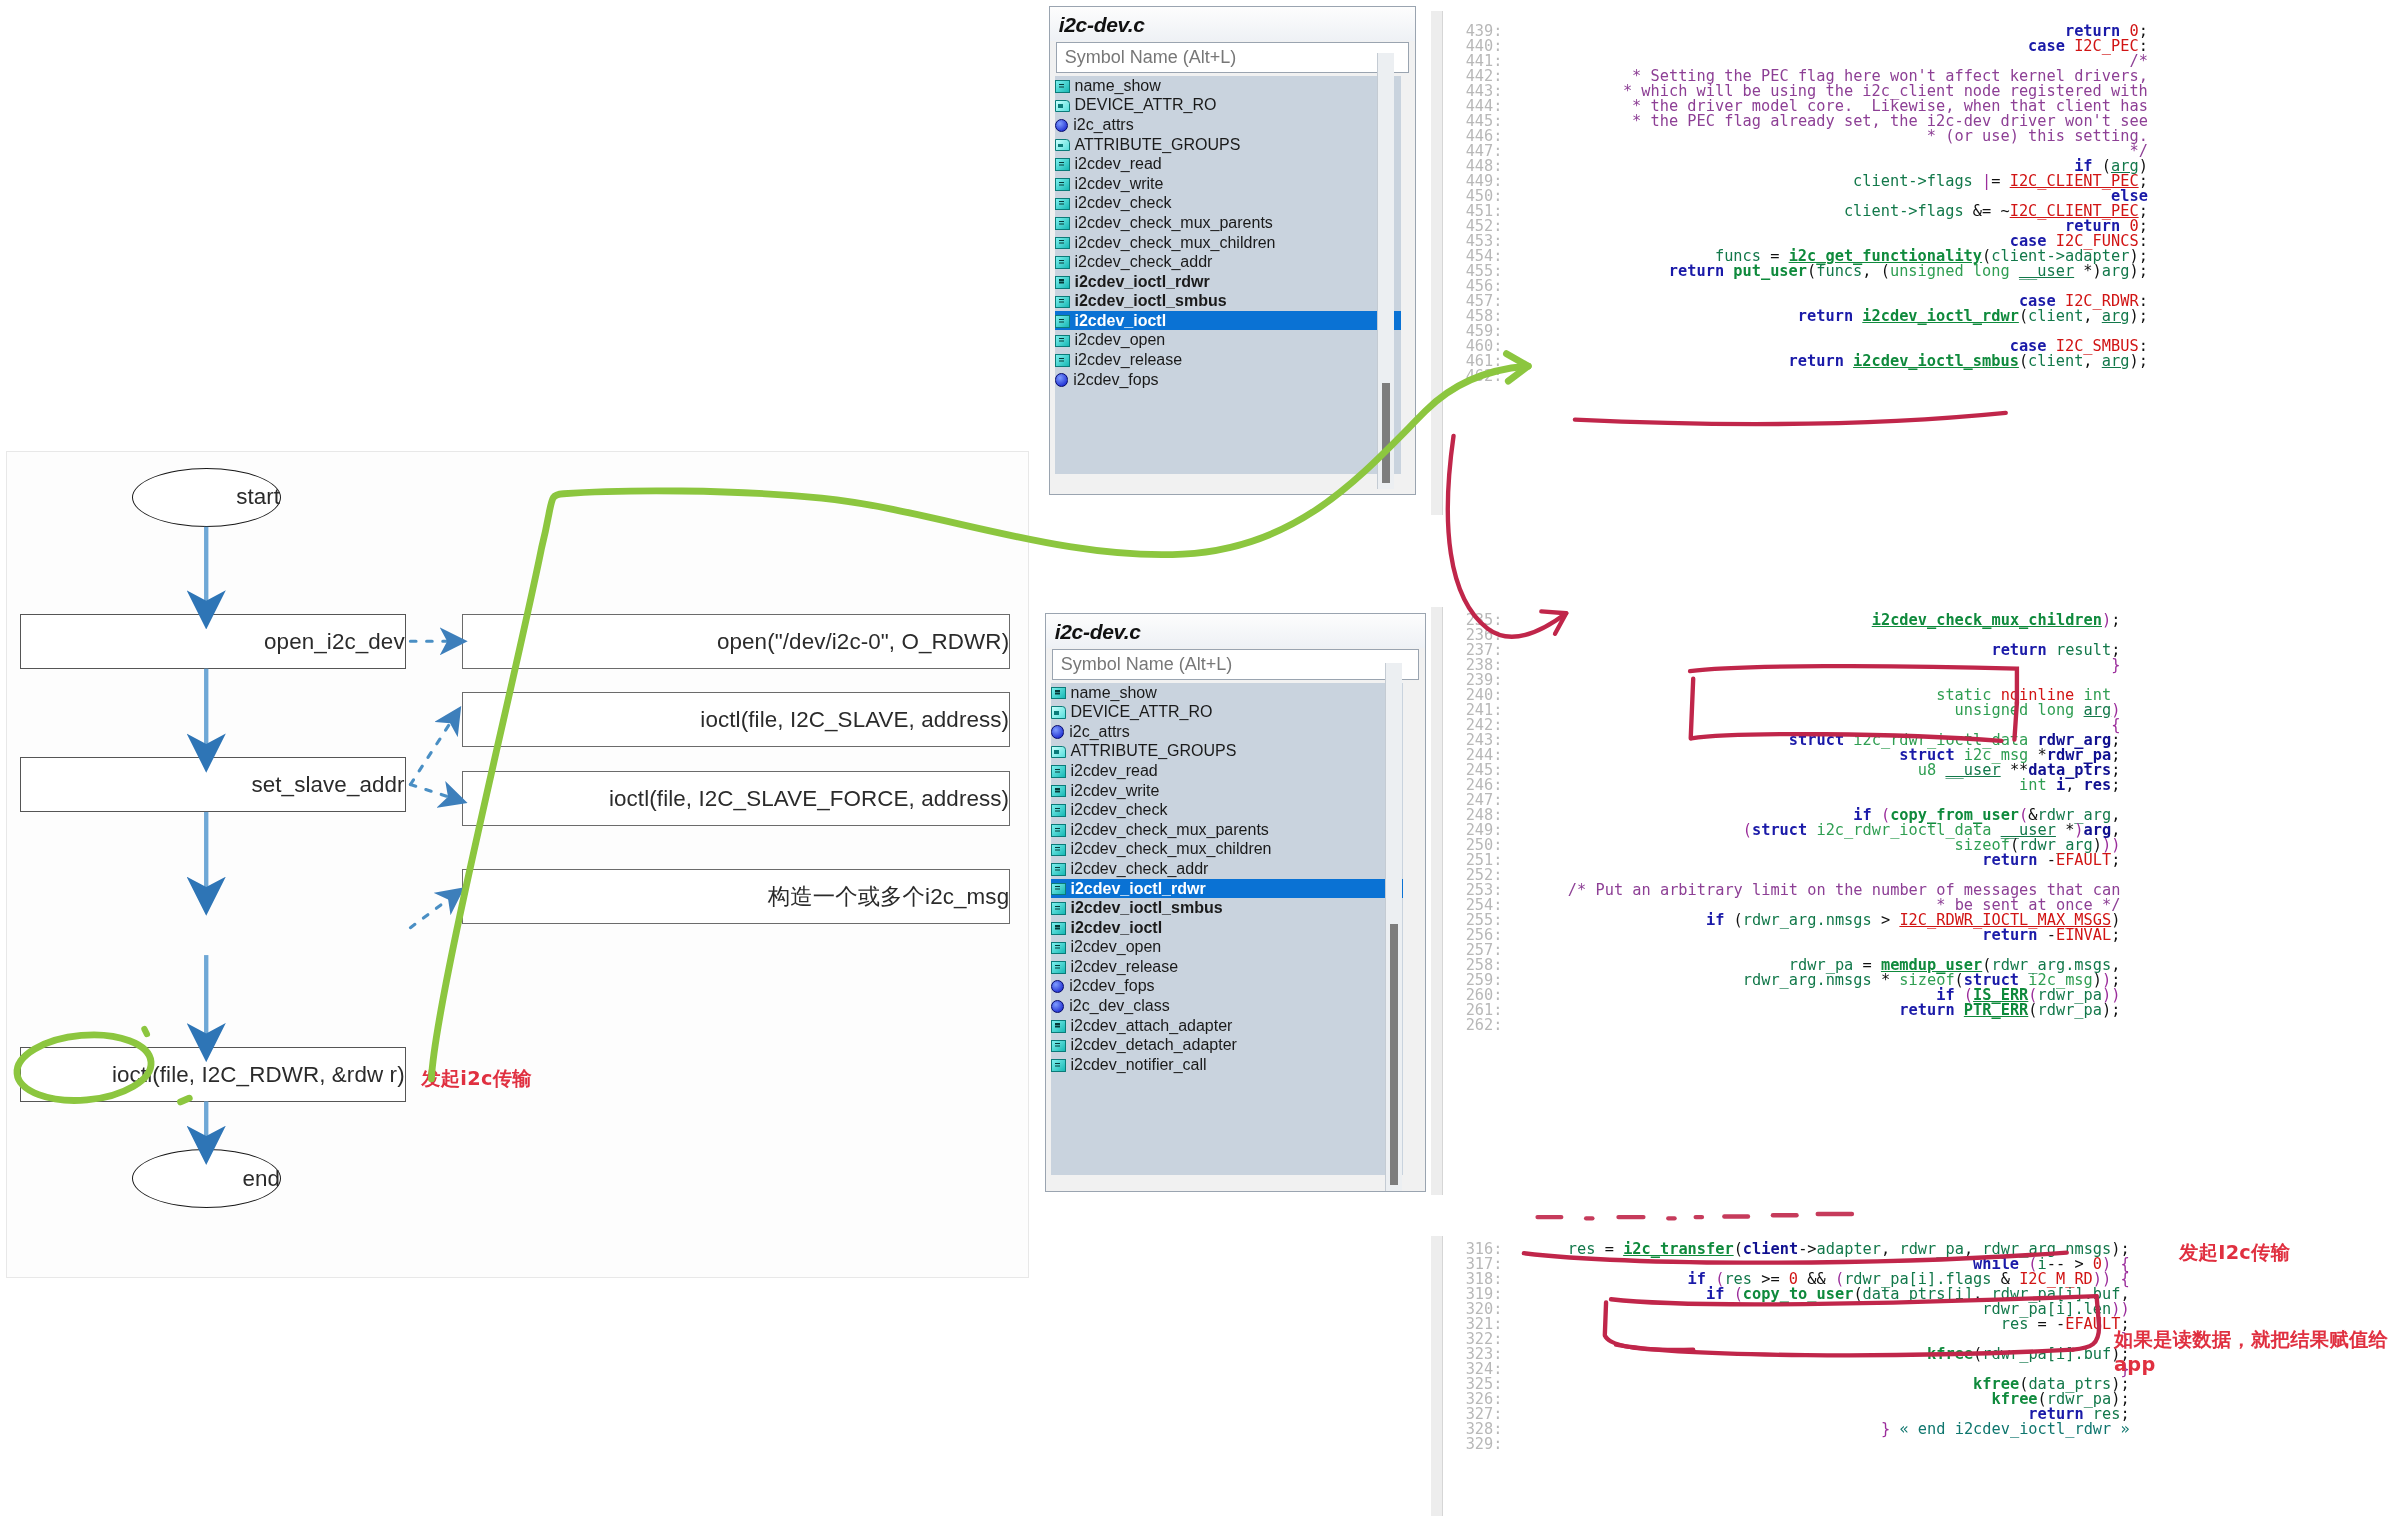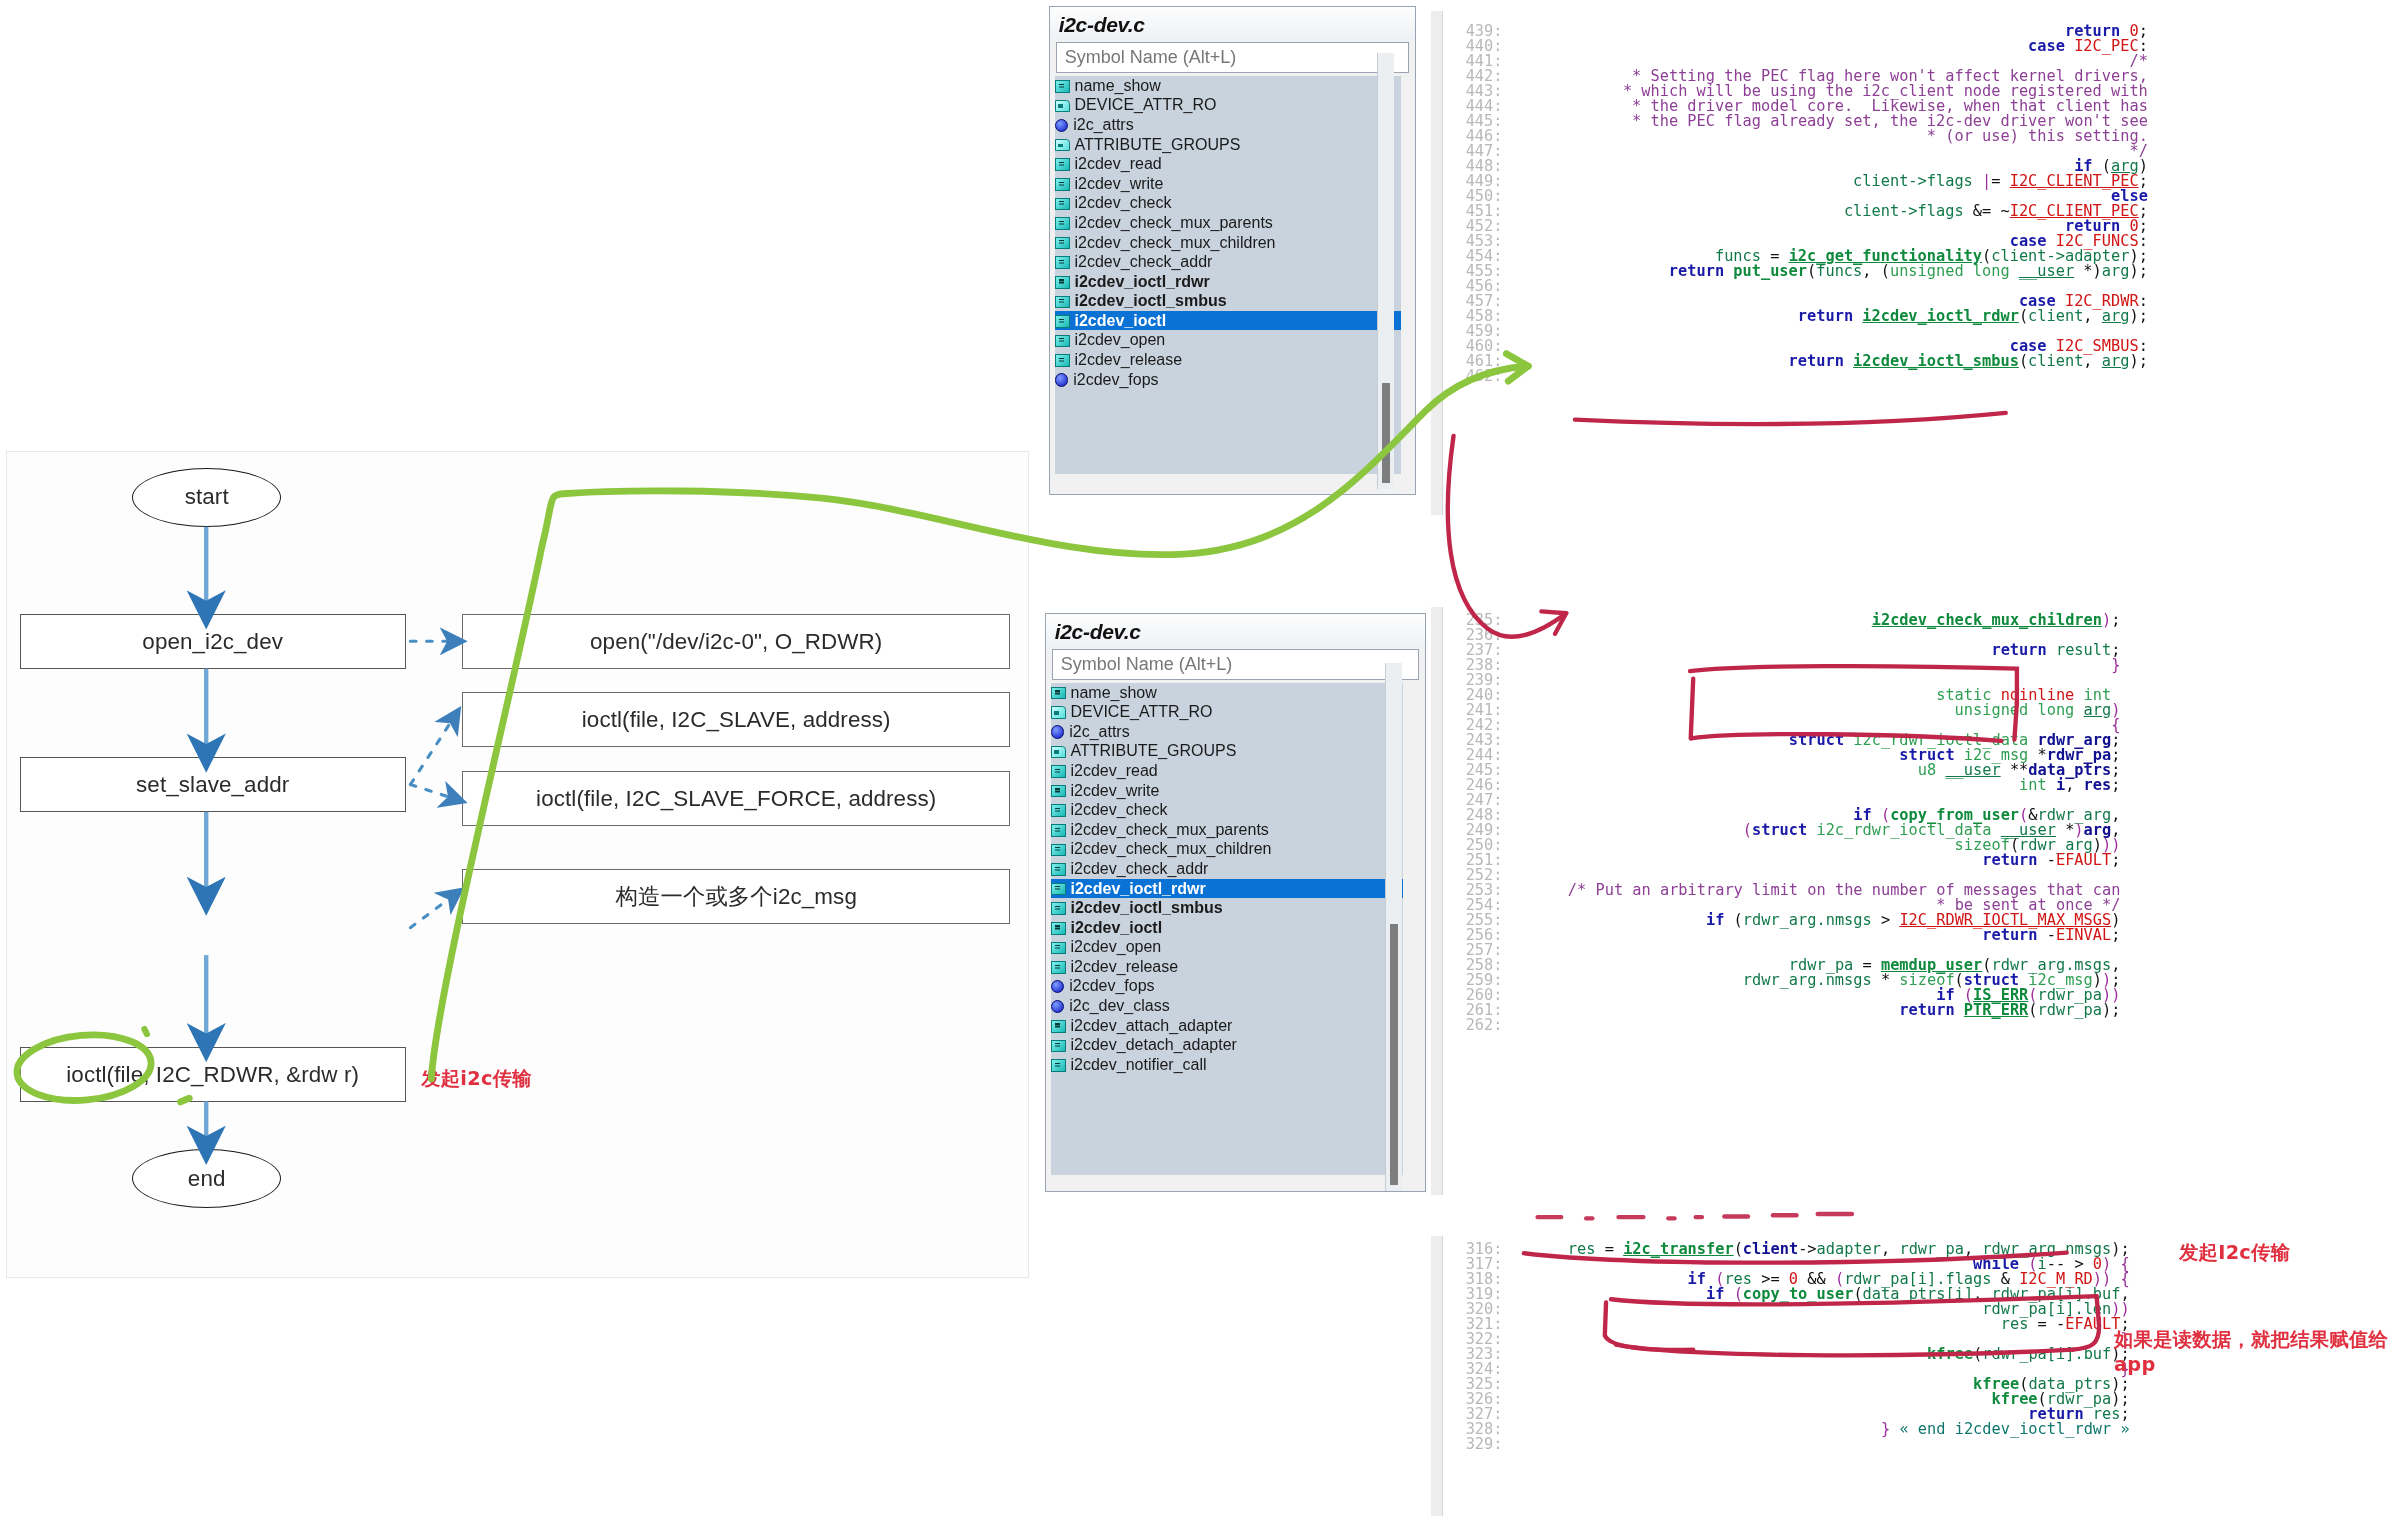--- a/index.html
+++ b/index.html
@@ -5,21 +5,21 @@
   html,body{margin:0;padding:0;background:#ffffff;}
   body{width:2401px;height:1516px;position:relative;overflow:hidden;
        font-family:"Liberation Sans",sans-serif;}
 
   .abs{position:absolute;}
 
   
   #flowchart{left:6.2px;top:451px;width:1021px;height:825px;background:#fdfdfd;
              border:0.6px solid #e8e8e8;}
   .fc-node{position:absolute;box-sizing:border-box;display:flex;align-items:center;
-           justify-content:center;color:#2b2b2b;font-size:22.4px;letter-spacing:0.1px;}
+           justify-content:flex-end;color:#2b2b2b;font-size:22.4px;letter-spacing:0.1px;}
   .fc-rect{border:1.9px solid #555;background:#ffffff;}
   .fc-oval{border:1.9px solid #1a1a1a;background:#ffffff;border-radius:50%;}
   .fc-right{border:1.9px solid #6b6b6b;background:#ffffff;}
 
   
   .si-panel{position:absolute;background:#f1f1f1;border:0.6px solid #9aa4b0;
             box-sizing:border-box;}
   .si-title{font-style:italic;font-weight:bold;font-size:21px;color:#111;
             padding:6.2px 0 3.7px 8.7px;letter-spacing:-0.3px;
             background:linear-gradient(#fdfdfd,#eef1f5);}

